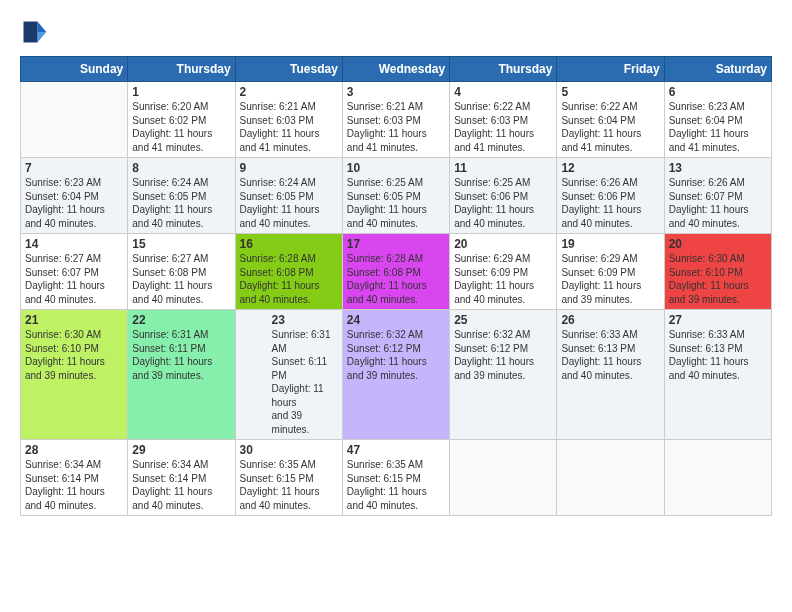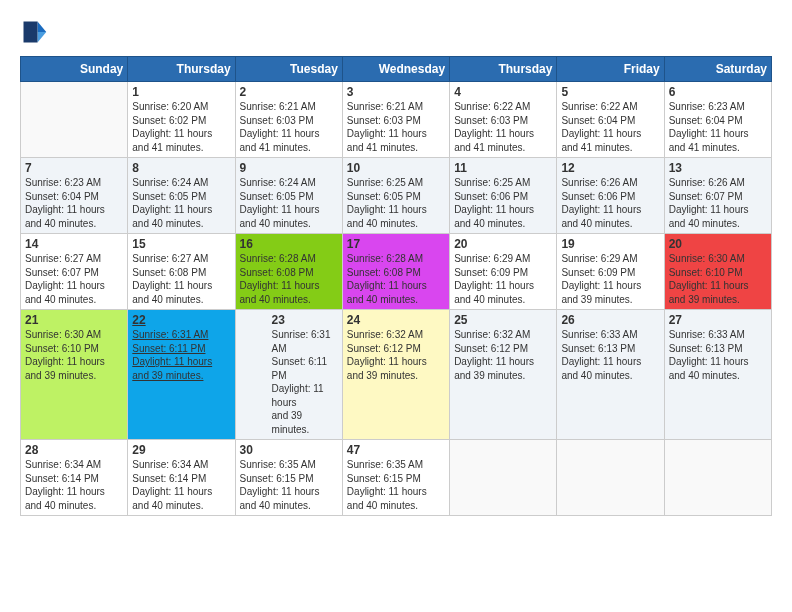--- a/index.html
+++ b/index.html
@@ -283,35 +283,35 @@
           </td>
         </tr>
         <tr>
           <td style="background: #bef264;">
             <span class="day-num">21</span>
             <div class="day-info" style="white-space: pre-wrap;">Sunrise: 6:30 AM
 Sunset: 6:10 PM
 Daylight: 11 hours
 and 39 minutes.</div>
           </td>
-          <td style="background: #0ea5e9; text-decoration: underline;">
+          <td style="background: #86efac;">
             <span class="day-num">22</span>
             <div class="day-info" style="white-space: pre-wrap;">Sunrise: 6:31 AM
 Sunset: 6:11 PM
 Daylight: 11 hours
 and 39 minutes.</div>
           </td>
           <td style="background: rgb(240, 244, 248); padding-left: 36px;">
             <span class="day-num">23</span>
             <div class="day-info" style="white-space: pre-wrap;">Sunrise: 6:31 AM
 Sunset: 6:11 PM
 Daylight: 11 hours
 and 39 minutes.</div>
           </td>
-          <td style="background: #fef9c3;">
+          <td style="background: #c4b5fd;">
             <span class="day-num">24</span>
             <div class="day-info" style="white-space: pre-wrap;">Sunrise: 6:32 AM
 Sunset: 6:12 PM
 Daylight: 11 hours
 and 39 minutes.</div>
           </td>
           <td style="background: rgb(240, 244, 248);">
             <span class="day-num">25</span>
             <div class="day-info" style="white-space: pre-wrap;">Sunrise: 6:32 AM
 Sunset: 6:12 PM

